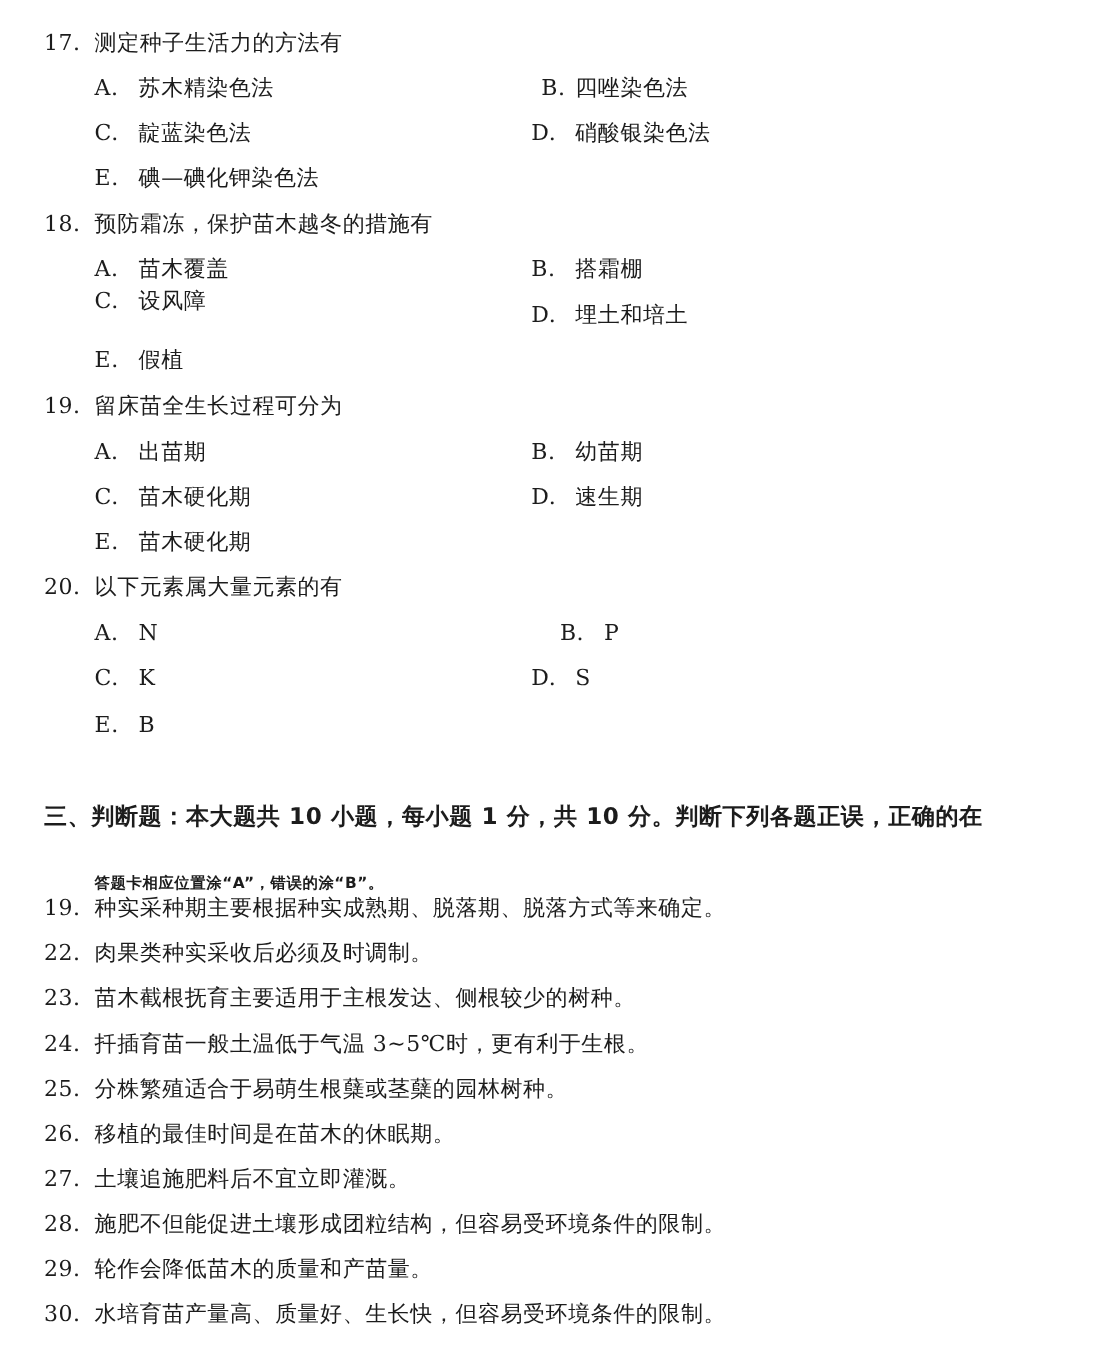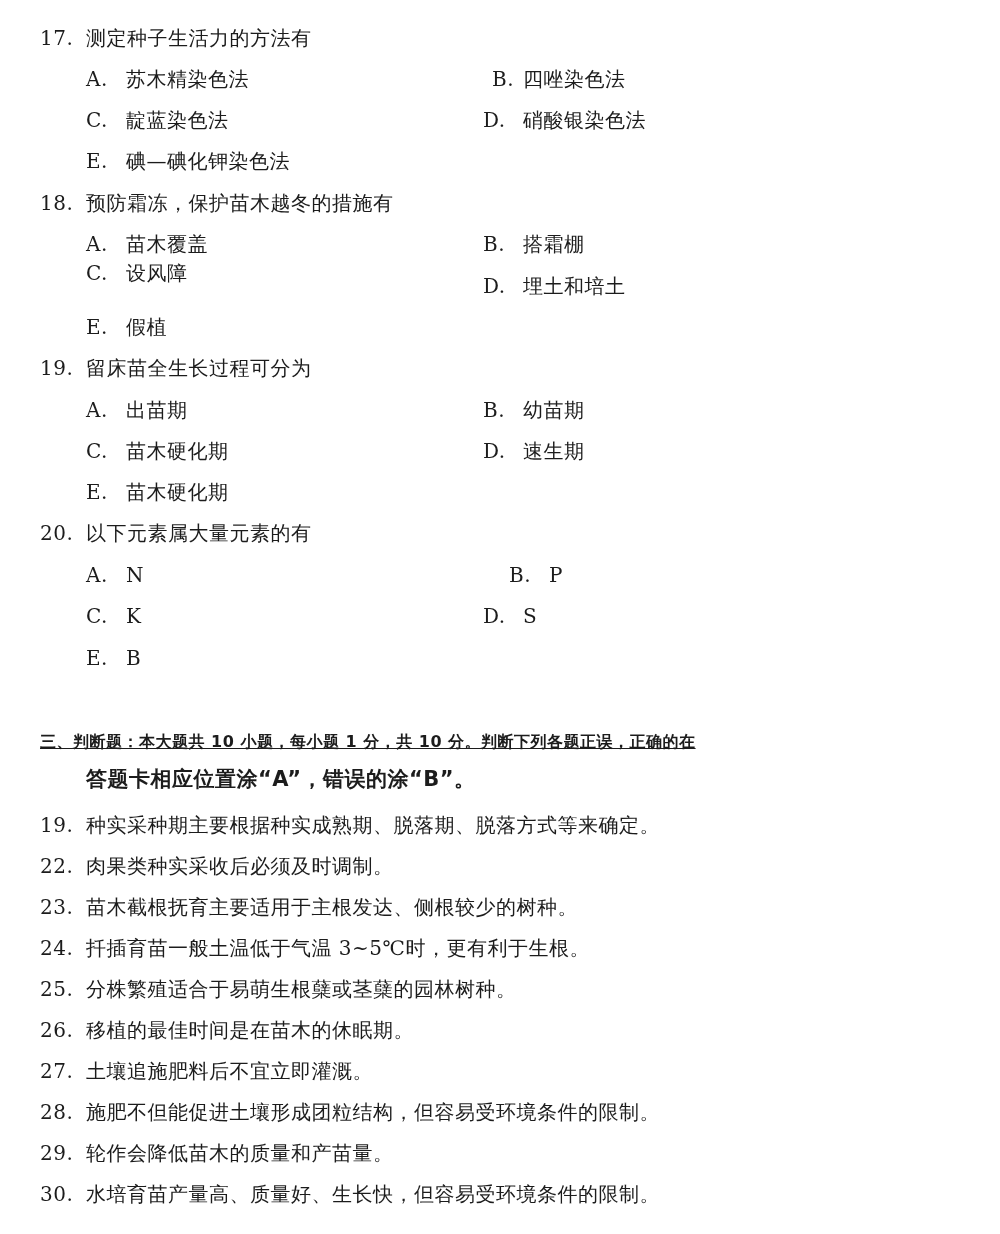--- a/index.html
+++ b/index.html
@@ -52,22 +52,22 @@
 
 <div class="line" style="left:40px; top:518px;">
   <span class="qnum">20.</span><span>以下元素属大量元素的有</span>
 </div>
 <div class="line" style="left:86px; top:560px;"><span class="olabel">A.</span><span>N</span></div>
 <div class="line" style="left:483px; top:560px;margin-left:26px;"><span class="olabel">B.</span><span>P</span></div>
 <div class="line" style="left:86px; top:601px;"><span class="olabel">C.</span><span>K</span></div>
 <div class="line" style="left:483px; top:601px;"><span class="olabel">D.</span><span>S</span></div>
 <div class="line" style="left:86px; top:643px;"><span class="olabel">E.</span><span>B</span></div>
 
-<div class="sec" style="left:40px; top:727px; font-size:16px;text-decoration:underline;">三、判断题：本大题共 10 小题，每小题 1 分，共 10 分。判断下列各题正误，正确的在</div>
-<div class="sec" style="left:86px; top:764px; font-size:21px;">答题卡相应位置涂“A”，错误的涂“B”。</div>
+<div class="sec" style="left:40px; top:727px; font-size:21px;">三、判断题：本大题共 10 小题，每小题 1 分，共 10 分。判断下列各题正误，正确的在</div>
+<div class="sec" style="left:86px; top:788px; font-size:14px;">答题卡相应位置涂“A”，错误的涂“B”。</div>
 
 <div class="line" style="left:40px; top:810px;"><span class="qnum">19.</span><span>种实采种期主要根据种实成熟期、脱落期、脱落方式等来确定。</span></div>
 <div class="line" style="left:40px; top:851px;"><span class="qnum">22.</span><span>肉果类种实采收后必须及时调制。</span></div>
 <div class="line" style="left:40px; top:892px;"><span class="qnum">23.</span><span>苗木截根抚育主要适用于主根发达、侧根较少的树种。</span></div>
 <div class="line" style="left:40px; top:933px;"><span class="qnum">24.</span><span>扦插育苗一般土温低于气温 3~5℃时，更有利于生根。</span></div>
 <div class="line" style="left:40px; top:974px;"><span class="qnum">25.</span><span>分株繁殖适合于易萌生根蘖或茎蘖的园林树种。</span></div>
 <div class="line" style="left:40px; top:1015px;"><span class="qnum">26.</span><span>移植的最佳时间是在苗木的休眠期。</span></div>
 <div class="line" style="left:40px; top:1056px;"><span class="qnum">27.</span><span>土壤追施肥料后不宜立即灌溉。</span></div>
 <div class="line" style="left:40px; top:1097px;"><span class="qnum">28.</span><span>施肥不但能促进土壤形成团粒结构，但容易受环境条件的限制。</span></div>
 <div class="line" style="left:40px; top:1138px;"><span class="qnum">29.</span><span>轮作会降低苗木的质量和产苗量。</span></div>

